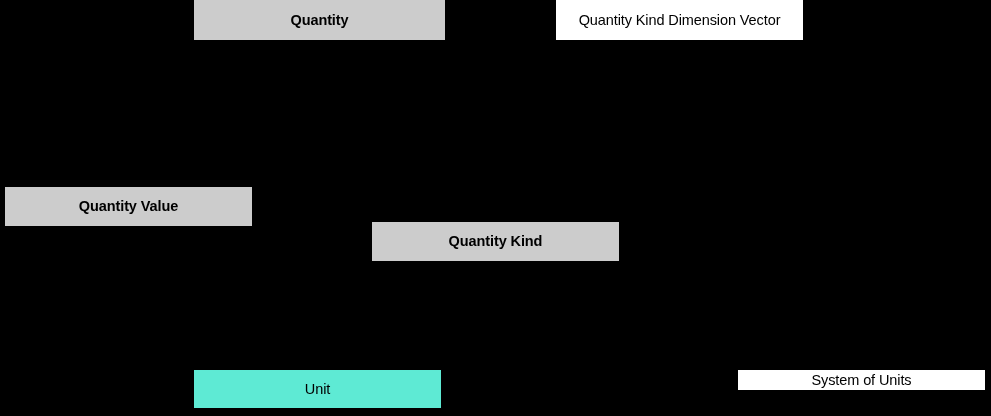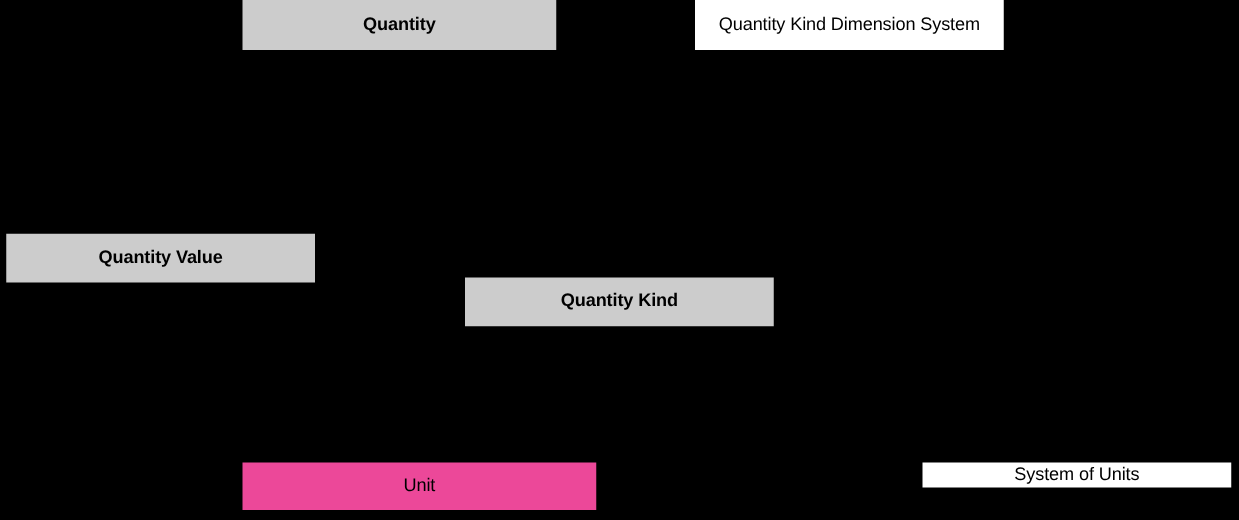--- a/index.html
+++ b/index.html
@@ -47,27 +47,27 @@
   }
 </style>
 </head>
 <body>
 
 <div id="diagram-canvas" style="background: rgb(0, 0, 0);">
     <div class="node-box filled" style="left: 194px; top: 0px; width: 251px; height: 40px; background: rgb(204, 204, 204); color: rgb(0, 0, 0);">
       <span class="node-label">Quantity</span>
     </div>
     <div class="node-box plain" style="left: 556px; top: 0px; width: 247px; height: 40px; background: rgb(255, 255, 255); color: rgb(0, 0, 0);">
-      <span class="node-label">Quantity Kind Dimension System</span>
+      <span class="node-label">Quantity Kind Dimension Vector</span>
     </div>
     <div class="node-box filled" style="left: 5px; top: 187px; width: 247px; height: 39px; background: rgb(204, 204, 204); color: rgb(0, 0, 0);">
       <span class="node-label">Quantity Value</span>
     </div>
     <div class="node-box filled" style="left: 372px; top: 187px; width: 247px; height: 39px; background: rgb(204, 204, 204); color: rgb(0, 0, 0); margin-top: 35px;">
       <span class="node-label">Quantity Kind</span>
     </div>
-    <div class="node-box plain" style="left: 194px; top: 370px; width: 283px; height: 38px; background: #ec4899; color: rgb(0, 0, 0);">
+    <div class="node-box plain" style="left: 194px; top: 370px; width: 247px; height: 38px; background: #5eead4; color: rgb(0, 0, 0);">
       <span class="node-label">Unit</span>
     </div>
     <div class="node-box plain" style="left: 738px; top: 370px; width: 247px; height: 20px; background: rgb(255, 255, 255); color: rgb(0, 0, 0);">
       <span class="node-label">System of Units</span>
     </div>
   </div>
 
 </body></html>

